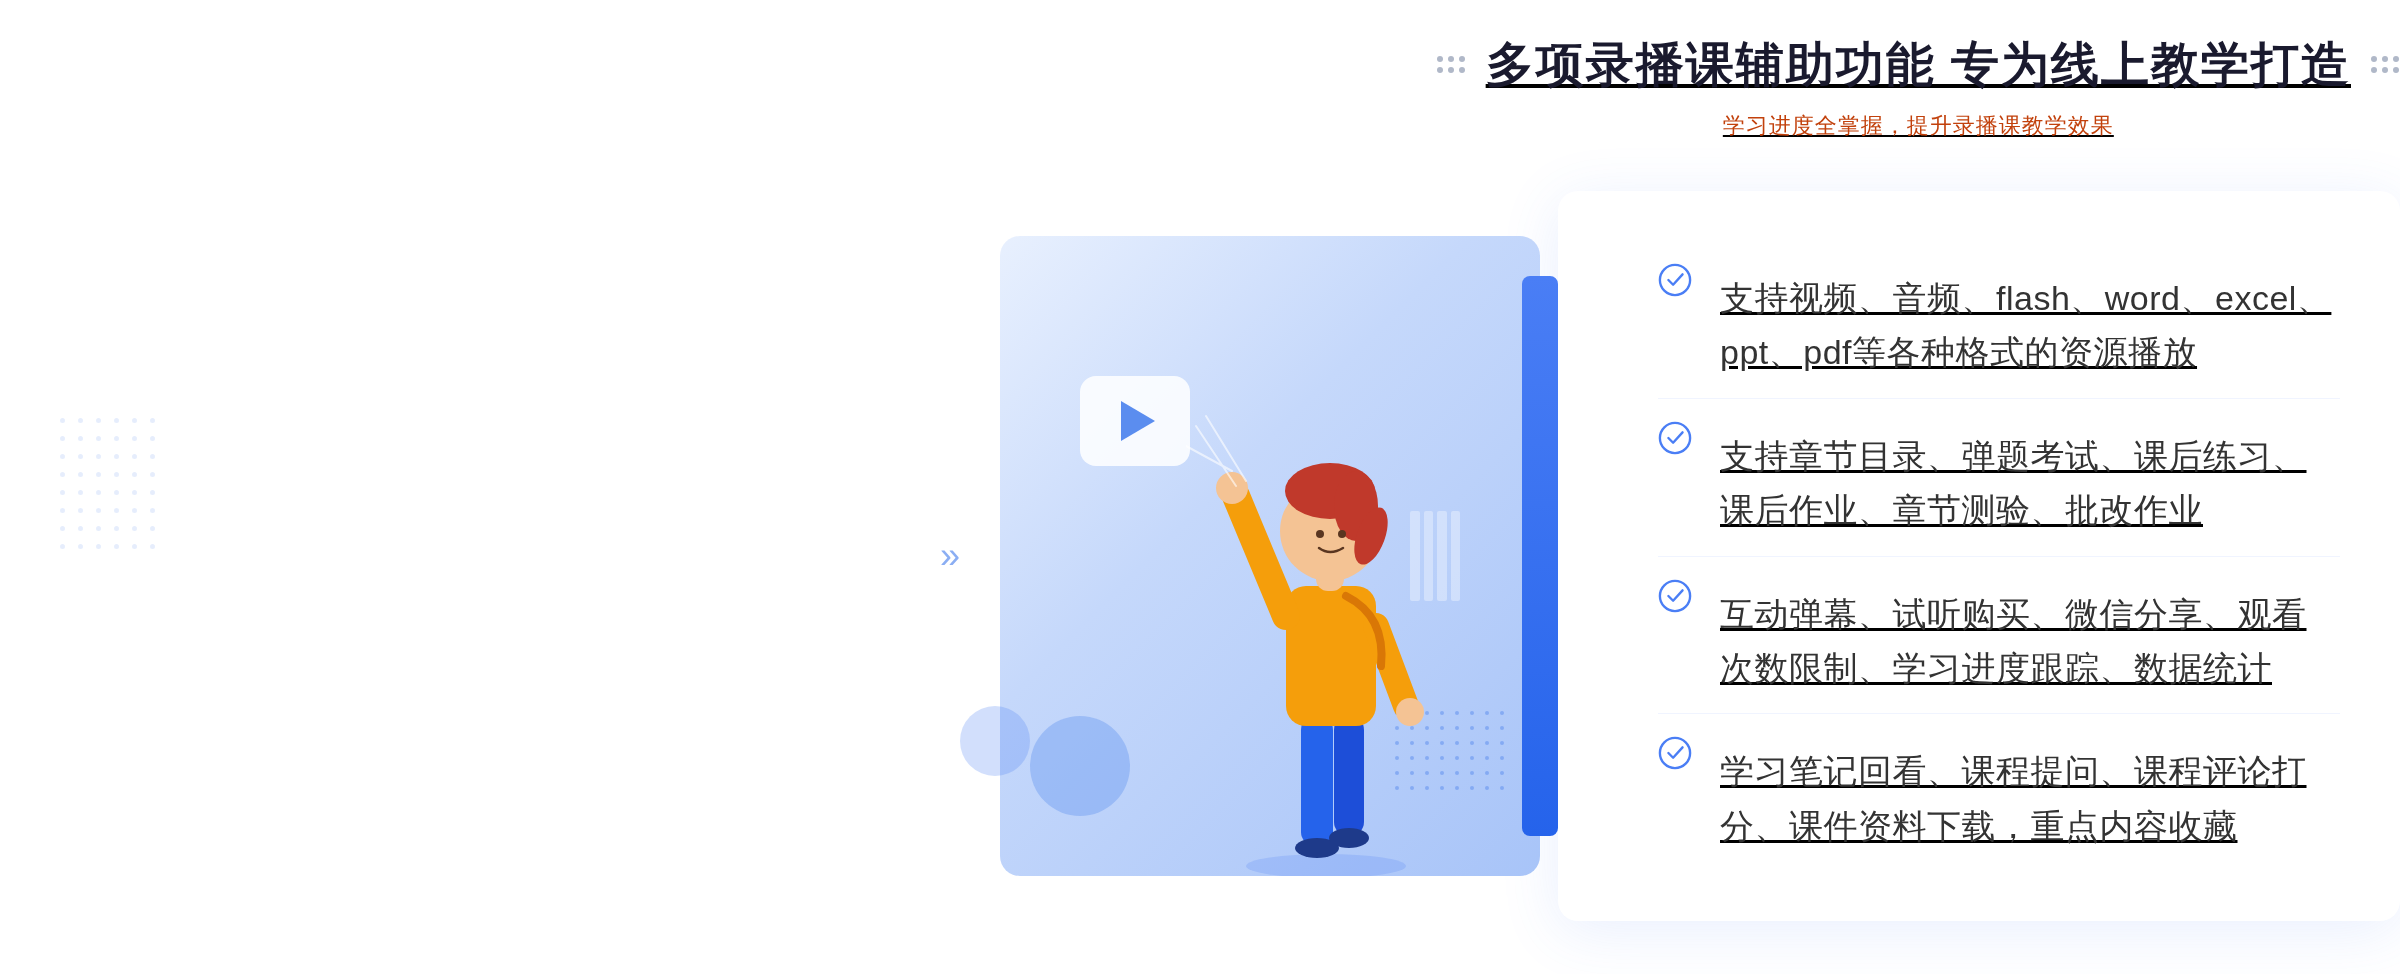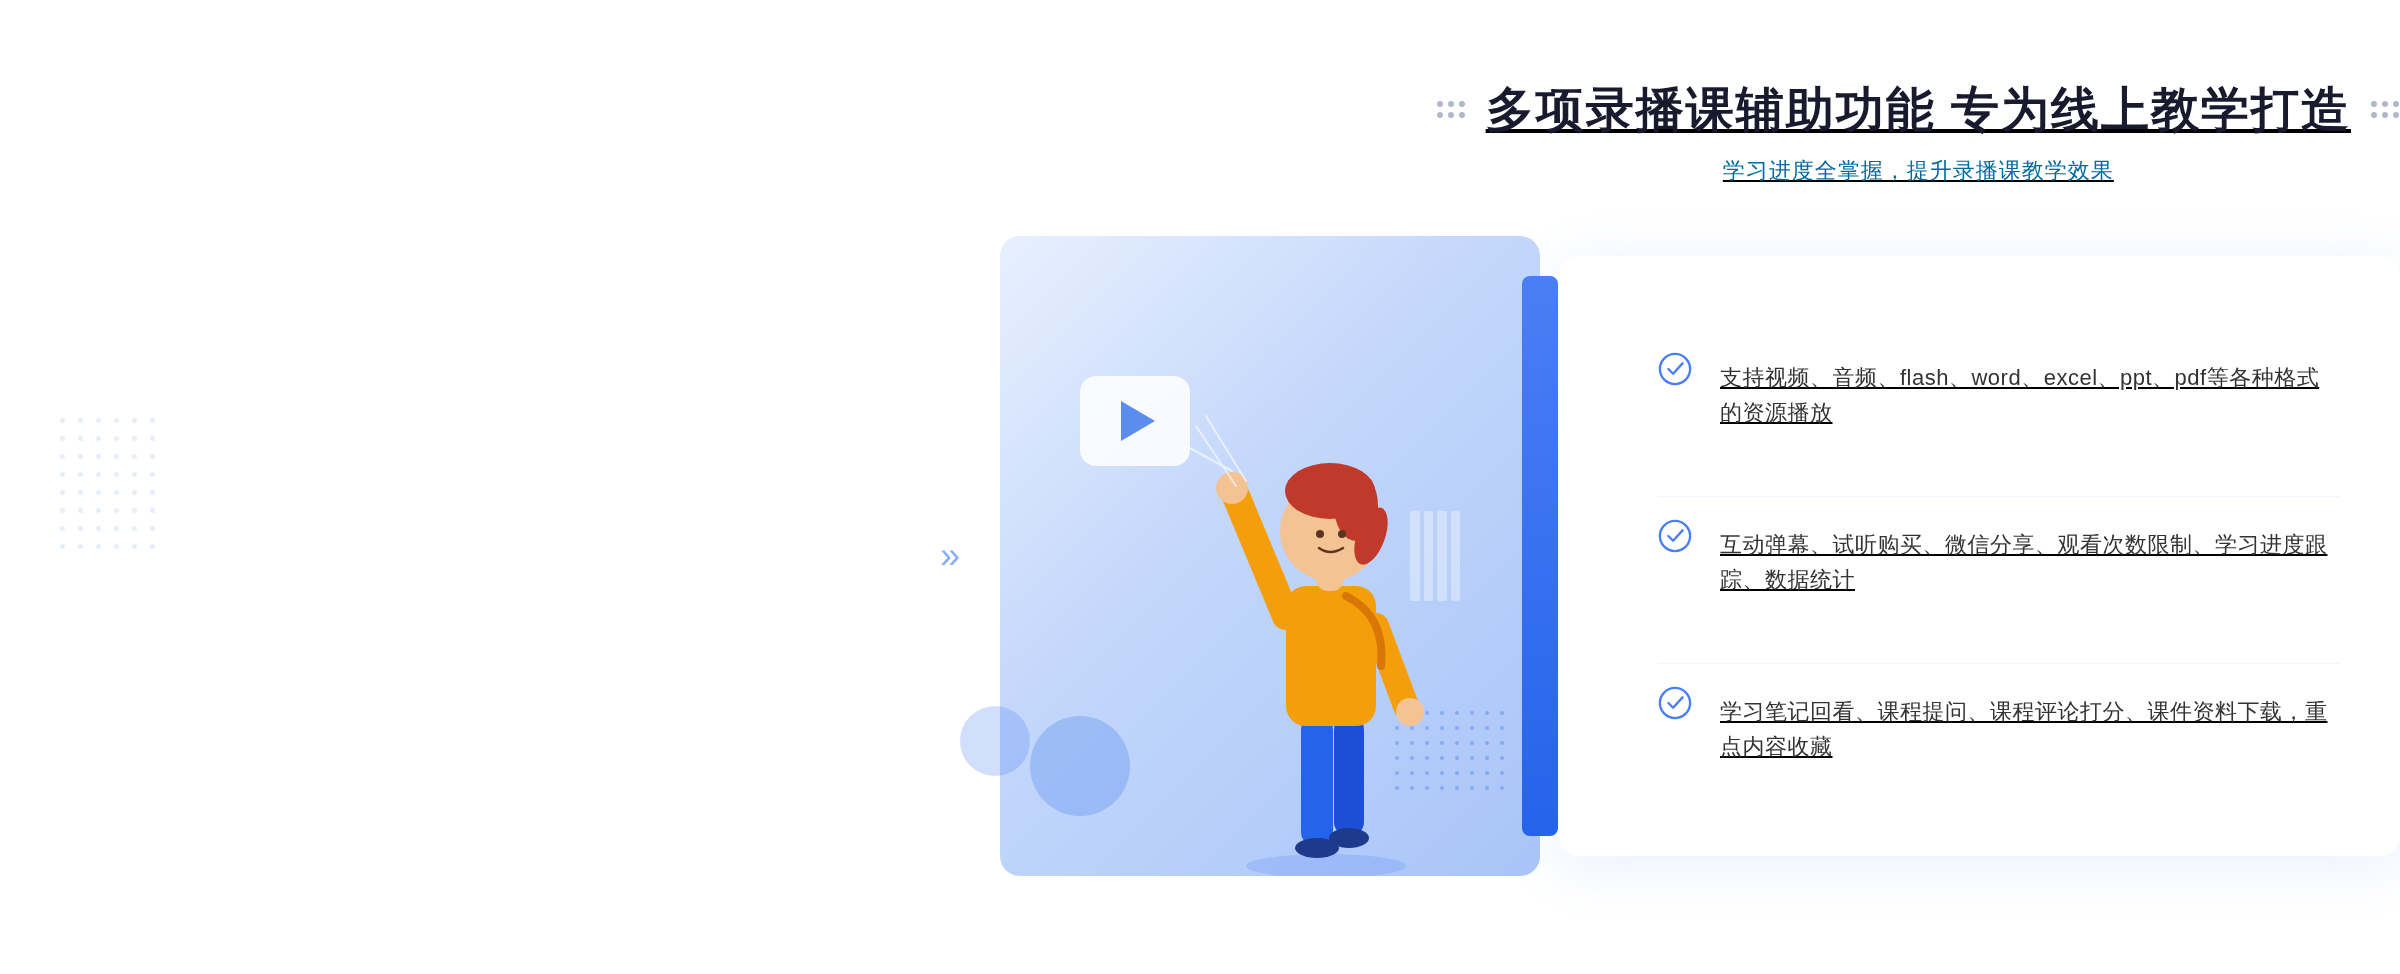--- a/index.html
+++ b/index.html
@@ -62,21 +62,21 @@
 
     .main-title {
       font-size: 48px;
       font-weight: 700;
       color: #1a1a2e;
       letter-spacing: 2px;
     }
 
     .subtitle {
       font-size: 22px;
-      color: #0369a1;
+      color: #c2410c;
       margin-top: 14px;
       letter-spacing: 1px;
     }
 
     
     .main-content {
       display: flex;
       align-items: center;
       width: 1400px;
       gap: 0;
@@ -242,21 +242,21 @@
       height: 34px;
       margin-top: 4px;
     }
 
     .check-icon svg {
       width: 34px;
       height: 34px;
     }
 
     .feature-text {
-      font-size: 22px;
+      font-size: 34px;
       color: #333;
       line-height: 1.6;
       letter-spacing: 0.5px;
       margin-top: 12px;
     }
 
     
     .bg-dots-left {
       position: absolute;
       left: 60px;
@@ -534,20 +534,29 @@
       <div class="feature-item">
         <div class="check-icon">
           <svg viewBox="0 0 36 36" fill="none" xmlns="http://www.w3.org/2000/svg">
             <circle cx="18" cy="18" r="16" stroke="#4a7ef5" stroke-width="2.5"></circle>
             <path d="M 11 18 L 16 23 L 26 12" stroke="#4a7ef5" stroke-width="2.5" stroke-linecap="round" stroke-linejoin="round"></path>
           </svg>
         </div>
         <span class="feature-text">支持视频、音频、flash、word、excel、ppt、pdf等各种格式的资源播放</span>
       </div>
 
+      <div class="feature-item">
+        <div class="check-icon">
+          <svg viewBox="0 0 36 36" fill="none" xmlns="http://www.w3.org/2000/svg">
+            <circle cx="18" cy="18" r="16" stroke="#4a7ef5" stroke-width="2.5"></circle>
+            <path d="M 11 18 L 16 23 L 26 12" stroke="#4a7ef5" stroke-width="2.5" stroke-linecap="round" stroke-linejoin="round"></path>
+          </svg>
+        </div>
+        <span class="feature-text">支持章节目录、弹题考试、课后练习、课后作业、章节测验、批改作业</span>
+      </div>
 
       <div class="feature-item">
         <div class="check-icon">
           <svg viewBox="0 0 36 36" fill="none" xmlns="http://www.w3.org/2000/svg">
             <circle cx="18" cy="18" r="16" stroke="#4a7ef5" stroke-width="2.5"></circle>
             <path d="M 11 18 L 16 23 L 26 12" stroke="#4a7ef5" stroke-width="2.5" stroke-linecap="round" stroke-linejoin="round"></path>
           </svg>
         </div>
         <span class="feature-text">互动弹幕、试听购买、微信分享、观看次数限制、学习进度跟踪、数据统计</span>
       </div>

